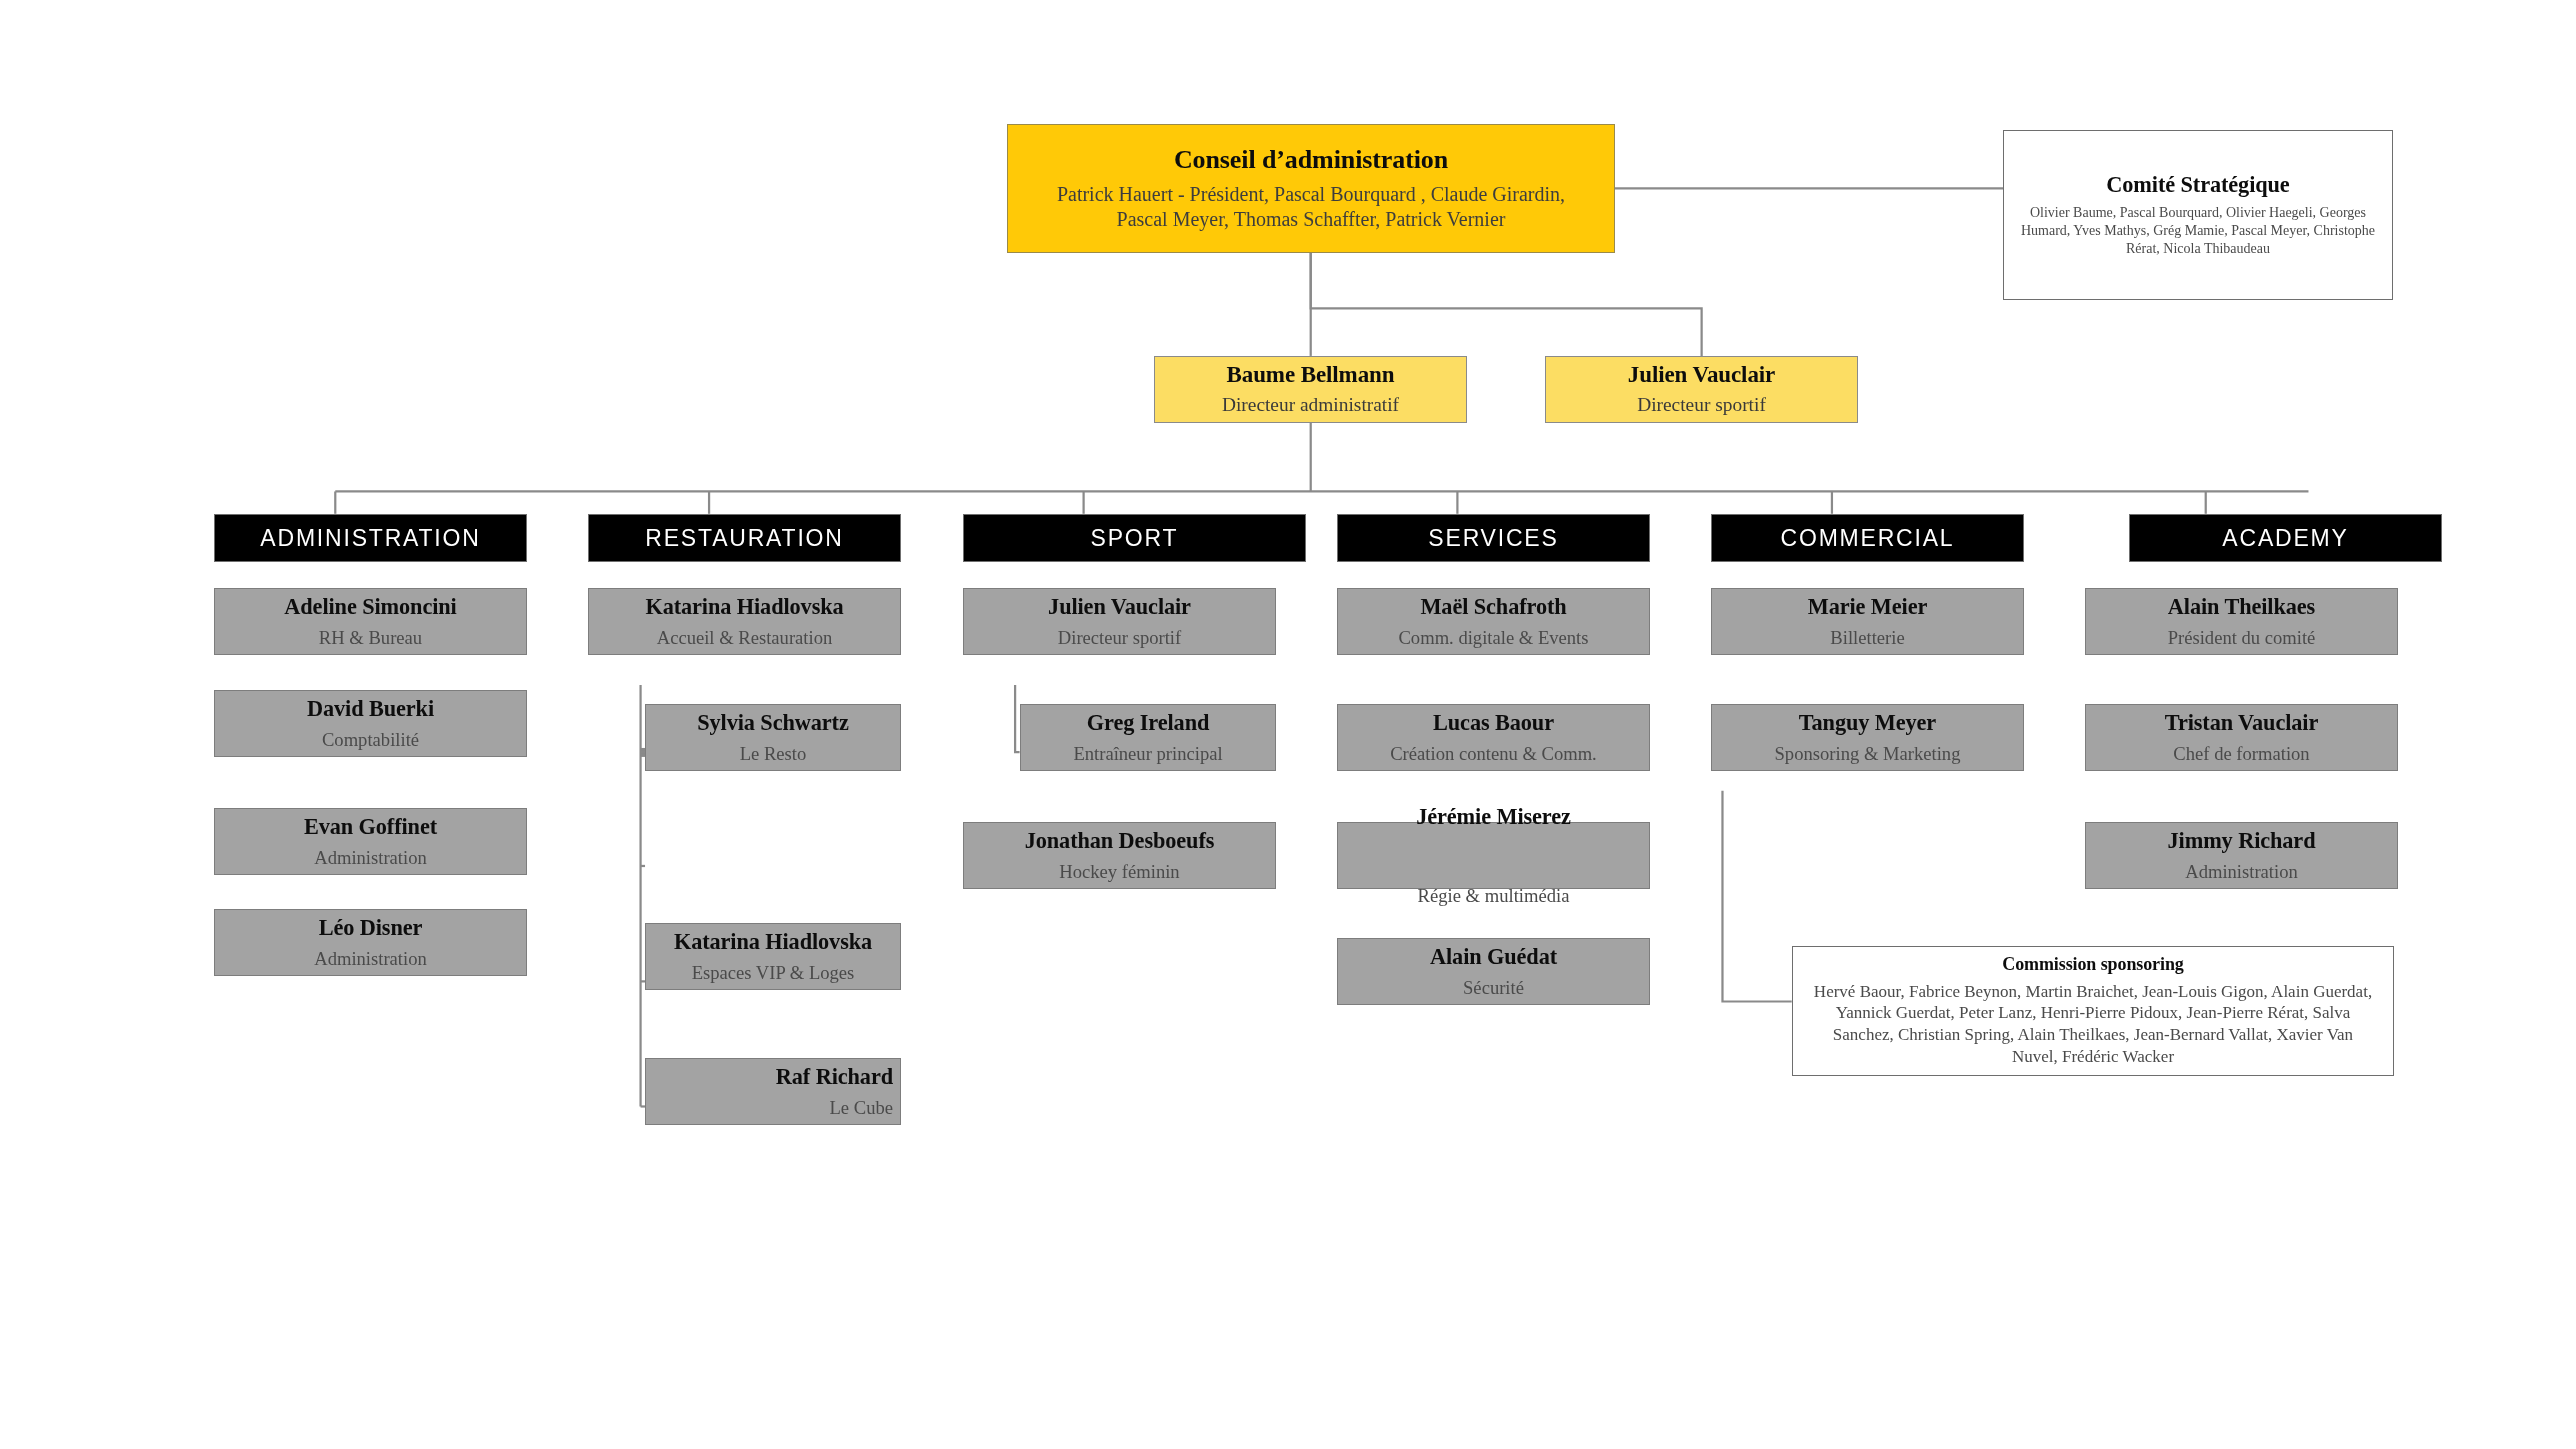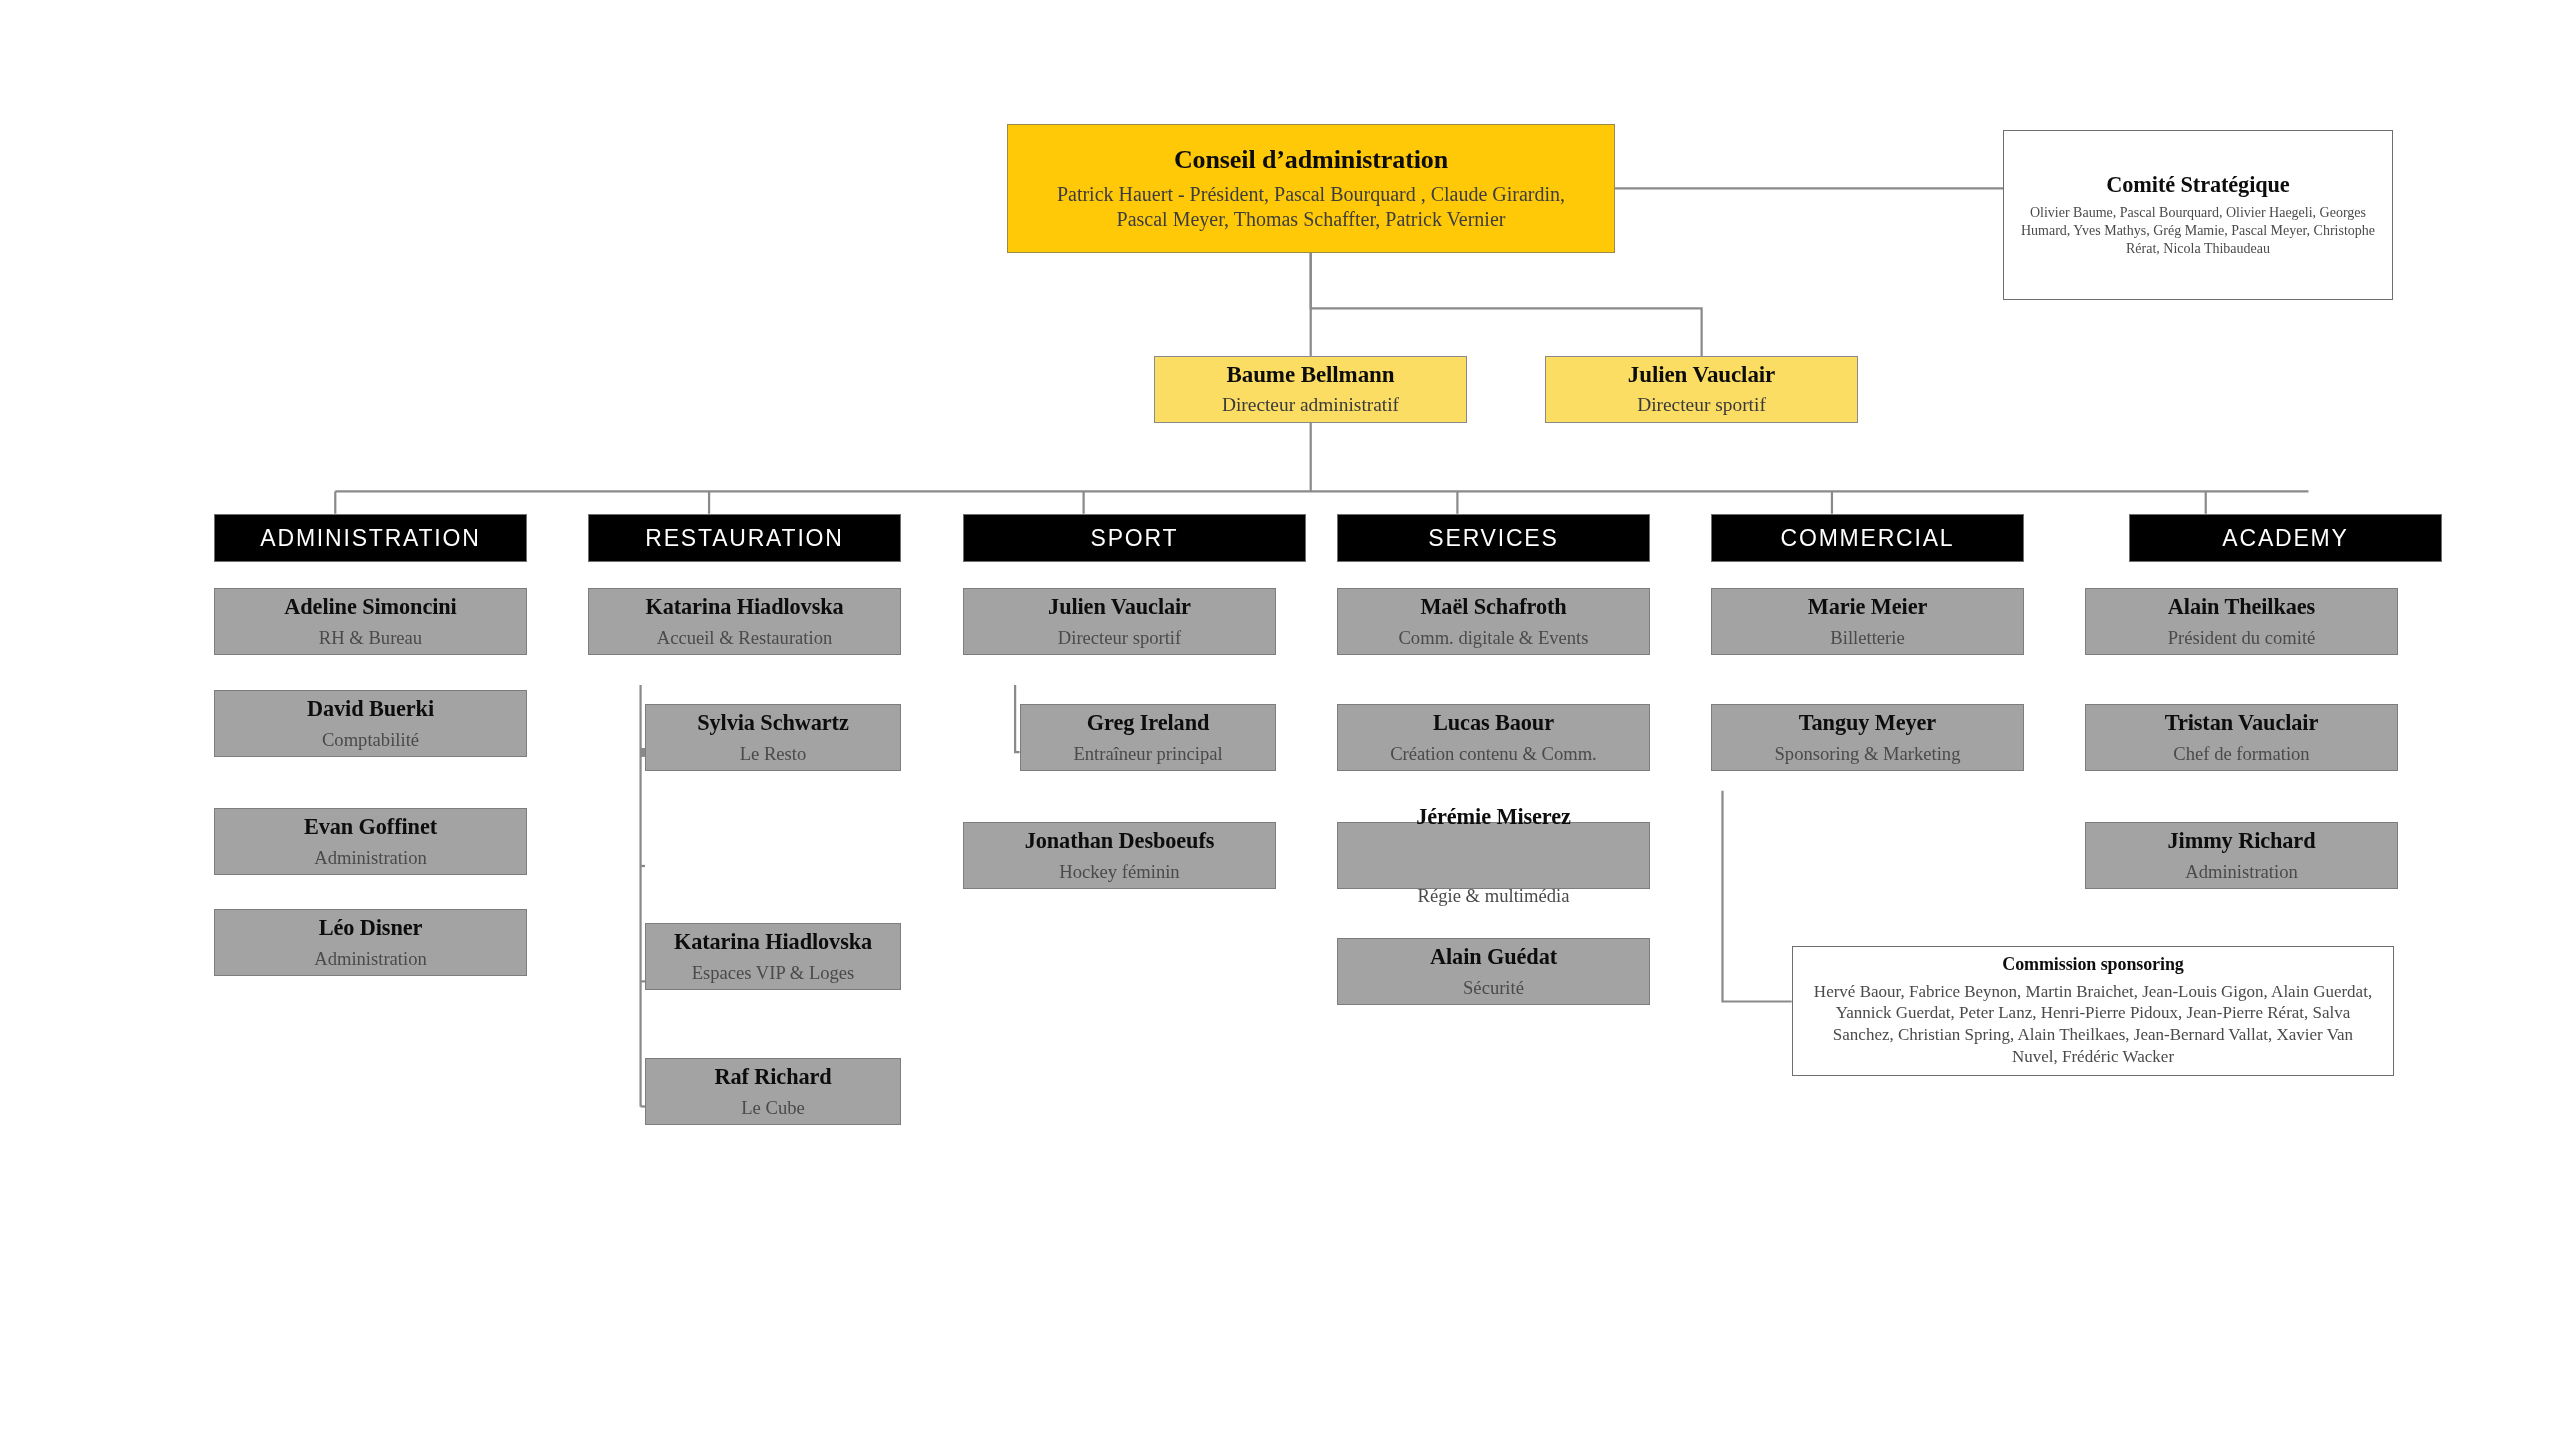--- a/index.html
+++ b/index.html
@@ -217,21 +217,21 @@
     <div class="rl">Accueil &amp; Restauration</div>
   </div>
   <div class="node leaf" style="left:645px; top:704px; width:256px; height:67px;">
     <div class="nm">Sylvia Schwartz</div>
     <div class="rl">Le Resto</div>
   </div>
   <div class="node leaf" style="left:645px; top:923px; width:256px; height:67px;">
     <div class="nm">Katarina Hiadlovska</div>
     <div class="rl">Espaces VIP &amp; Loges</div>
   </div>
-  <div class="node leaf" style="left:645px; top:1058px; width:256px; height:67px;">
+  <div class="node leaf" style="left:645px; top:1058px; width:256px; height:67px;align-items:flex-end;">
     <div class="nm">Raf Richard</div>
     <div class="rl">Le Cube</div>
   </div>
 
   <div class="node leaf" style="left:963px; top:588px; width:313px; height:67px;">
     <div class="nm">Julien Vauclair</div>
     <div class="rl">Directeur sportif</div>
   </div>
   <div class="node leaf" style="left:1020px; top:704px; width:256px; height:67px;">
     <div class="nm">Greg Ireland</div>

